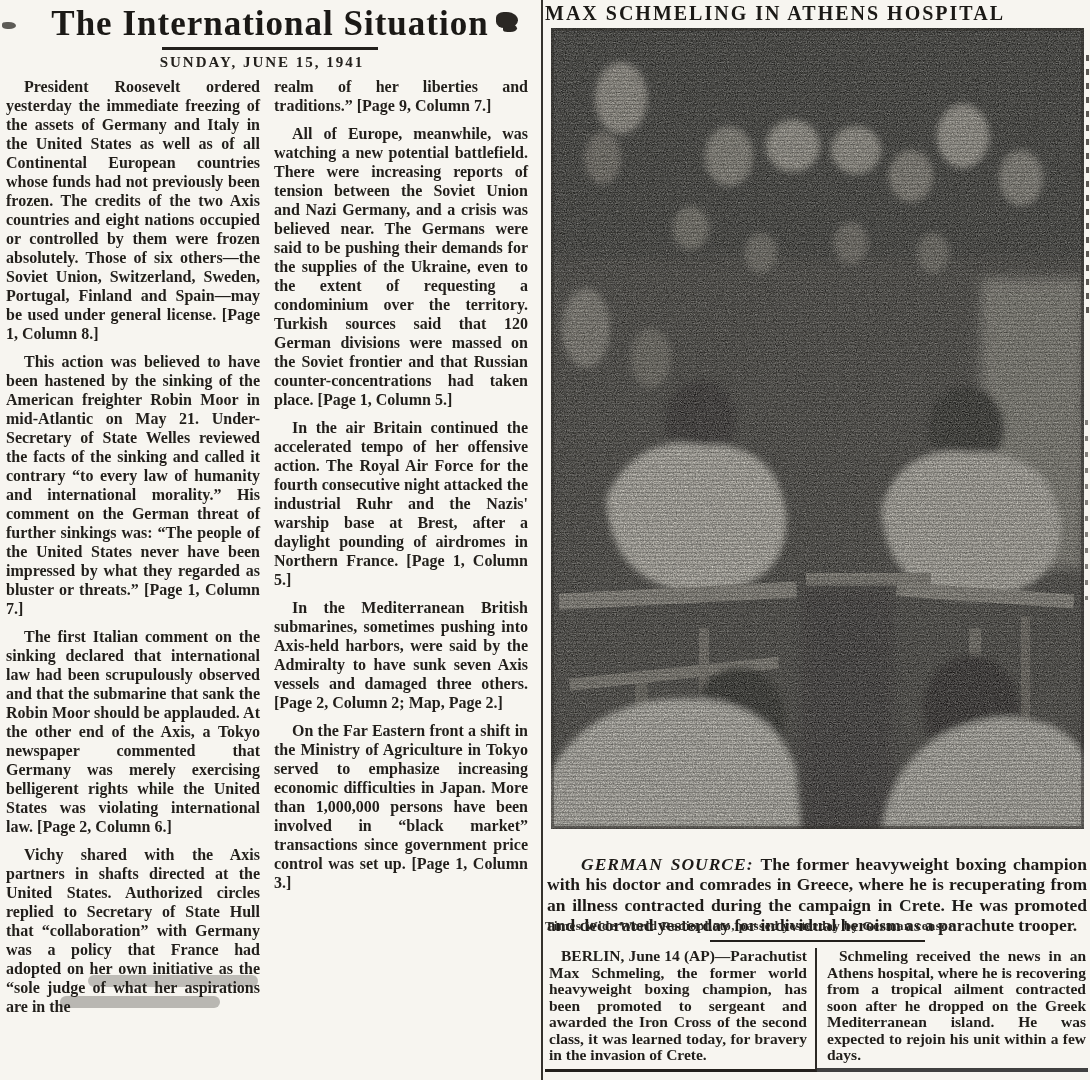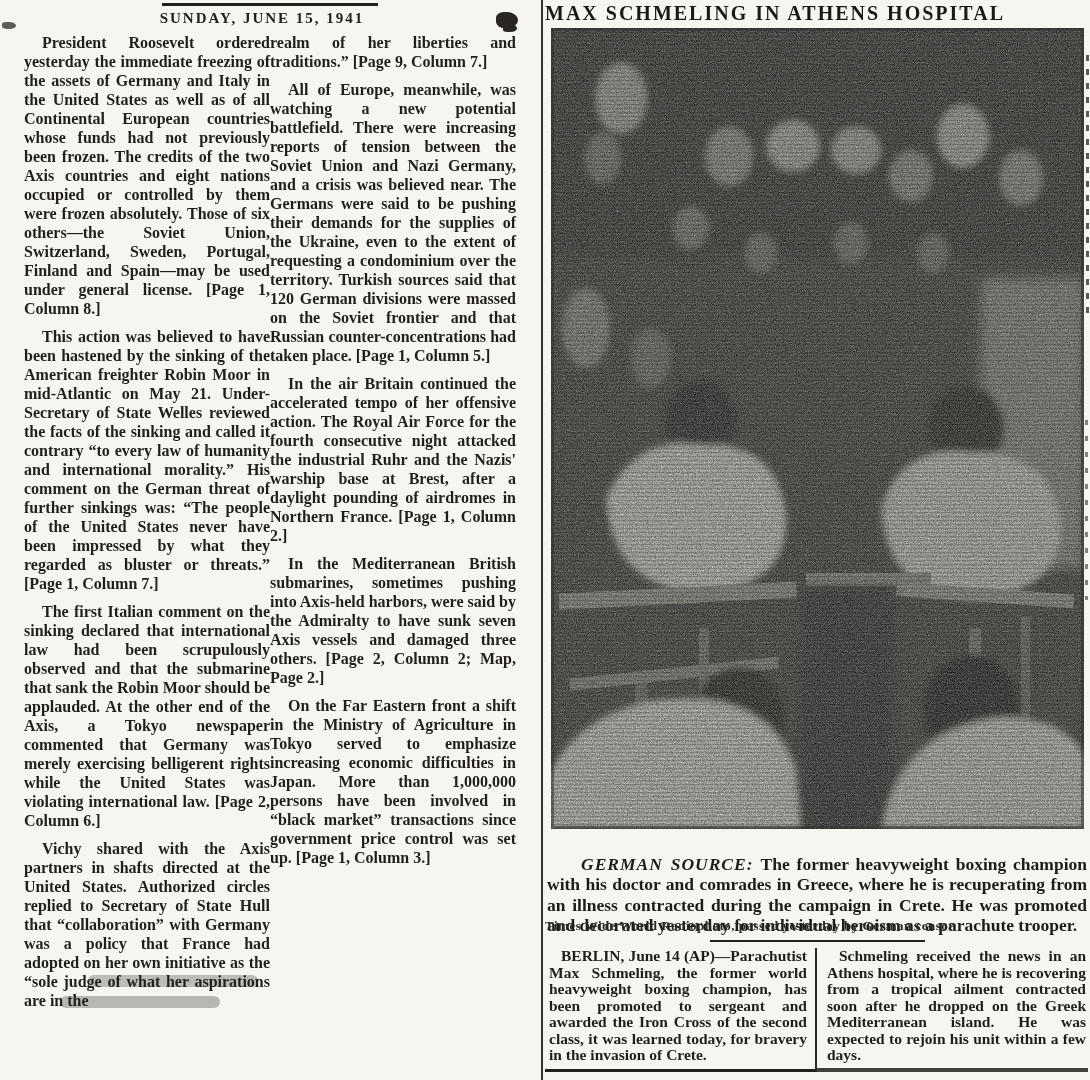--- a/index.html
+++ b/index.html
@@ -17,21 +17,21 @@
   .article-title{
     margin:4px 0 0 0;text-align:center;
     font-size:35px;font-weight:700;letter-spacing:1px;
     color:#1b1916;
   }
   .title-rule{width:216px;height:3px;background:#23201c;margin:3px auto 4px auto;}
   .dateline{
     text-align:center;font-size:15px;font-weight:700;letter-spacing:2px;
     margin:2px 16px 6px 0;color:#23201c;
   }
-  .columns{display:flex;gap:0;padding:0 24px;}
+  .columns{display:flex;gap:14px;padding:0 6px;}
   .col{width:254px;text-align:justify;font-size:16px;line-height:19px;font-weight:600;color:#221f1b;}
   .col p{margin:0 0 9px 0;text-indent:18px;}
   .col p.no-indent{text-indent:0;}
 
   .ink-smudge{position:absolute;background:#2a2723;border-radius:40% 60% 55% 45%;}
   .smudge-title{left:496px;top:12px;width:22px;height:16px;box-shadow:3px 8px 0 -4px #2a2723;}
   .smudge-left-edge{left:2px;top:22px;width:14px;height:7px;opacity:.75;}
   .smear-1{left:88px;top:975px;width:170px;height:12px;opacity:.28;border-radius:6px;}
   .smear-2{left:60px;top:996px;width:160px;height:12px;opacity:.30;border-radius:6px;}
 
@@ -71,34 +71,35 @@
     background:repeating-linear-gradient(#35322d 0 6px,transparent 6px 14px);opacity:.8;}
   .scan-edge-2{position:absolute;left:1085px;top:420px;width:3px;height:180px;
     background:repeating-linear-gradient(#35322d 0 5px,transparent 5px 16px);opacity:.6;}
 </style>
 </head>
 <body>
 
 <div class="page">
 
   <div class="left-article">
+    <h1 class="article-title">The International Situation</h1>
     <div class="title-rule"></div>
     <div class="dateline">SUNDAY, JUNE 15, 1941</div>
 
     <div class="columns">
       <div class="col">
         <p>President Roosevelt ordered yesterday the immediate freezing of the assets of Germany and Italy in the United States as well as of all Continental European countries whose funds had not previously been frozen. The credits of the two Axis countries and eight nations occupied or controlled by them were frozen absolutely. Those of six others—the Soviet Union, Switzerland, Sweden, Portugal, Finland and Spain—may be used under general license. [Page 1, Column 8.]</p>
         <p>This action was believed to have been hastened by the sinking of the American freighter Robin Moor in mid-Atlantic on May 21. Under-Secretary of State Welles reviewed the facts of the sinking and called it contrary “to every law of humanity and international morality.” His comment on the German threat of further sinkings was: “The people of the United States never have been impressed by what they regarded as bluster or threats.” [Page 1, Column 7.]</p>
         <p>The first Italian comment on the sinking declared that international law had been scrupulously observed and that the submarine that sank the Robin Moor should be applauded. At the other end of the Axis, a Tokyo newspaper commented that Germany was merely exercising belligerent rights while the United States was violating international law. [Page 2, Column 6.]</p>
         <p>Vichy shared with the Axis partners in shafts directed at the United States. Authorized circles replied to Secretary of State Hull that “collaboration” with Germany was a policy that France had adopted on her own initiative as the “sole judge of what her aspirations are in the</p>
       </div>
       <div class="col">
         <p class="no-indent">realm of her liberties and traditions.” [Page 9, Column 7.]</p>
         <p>All of Europe, meanwhile, was watching a new potential battlefield. There were increasing reports of tension between the Soviet Union and Nazi Germany, and a crisis was believed near. The Germans were said to be pushing their demands for the supplies of the Ukraine, even to the extent of requesting a condominium over the territory. Turkish sources said that 120 German divisions were massed on the Soviet frontier and that Russian counter-concentrations had taken place. [Page 1, Column 5.]</p>
-        <p>In the air Britain continued the accelerated tempo of her offensive action. The Royal Air Force for the fourth consecutive night attacked the industrial Ruhr and the Nazis' warship base at Brest, after a daylight pounding of airdromes in Northern France. [Page 1, Column 2.]</p>
+        <p>In the air Britain continued the accelerated tempo of her offensive action. The Royal Air Force for the fourth consecutive night attacked the industrial Ruhr and the Nazis' warship base at Brest, after a daylight pounding of airdromes in Northern France. [Page 1, Column 5.]</p>
         <p>In the Mediterranean British submarines, sometimes pushing into Axis-held harbors, were said by the Admiralty to have sunk seven Axis vessels and damaged three others. [Page 2, Column 2; Map, Page 2.]</p>
         <p>On the Far Eastern front a shift in the Ministry of Agriculture in Tokyo served to emphasize increasing economic difficulties in Japan. More than 1,000,000 persons have been involved in “black market” transactions since government price control was set up. [Page 1, Column 3.]</p>
       </div>
     </div>
 
     <div class="ink-smudge smudge-title"></div>
     <div class="ink-smudge smudge-left-edge"></div>
     <div class="ink-smudge smear-1"></div>
     <div class="ink-smudge smear-2"></div>
   </div>

